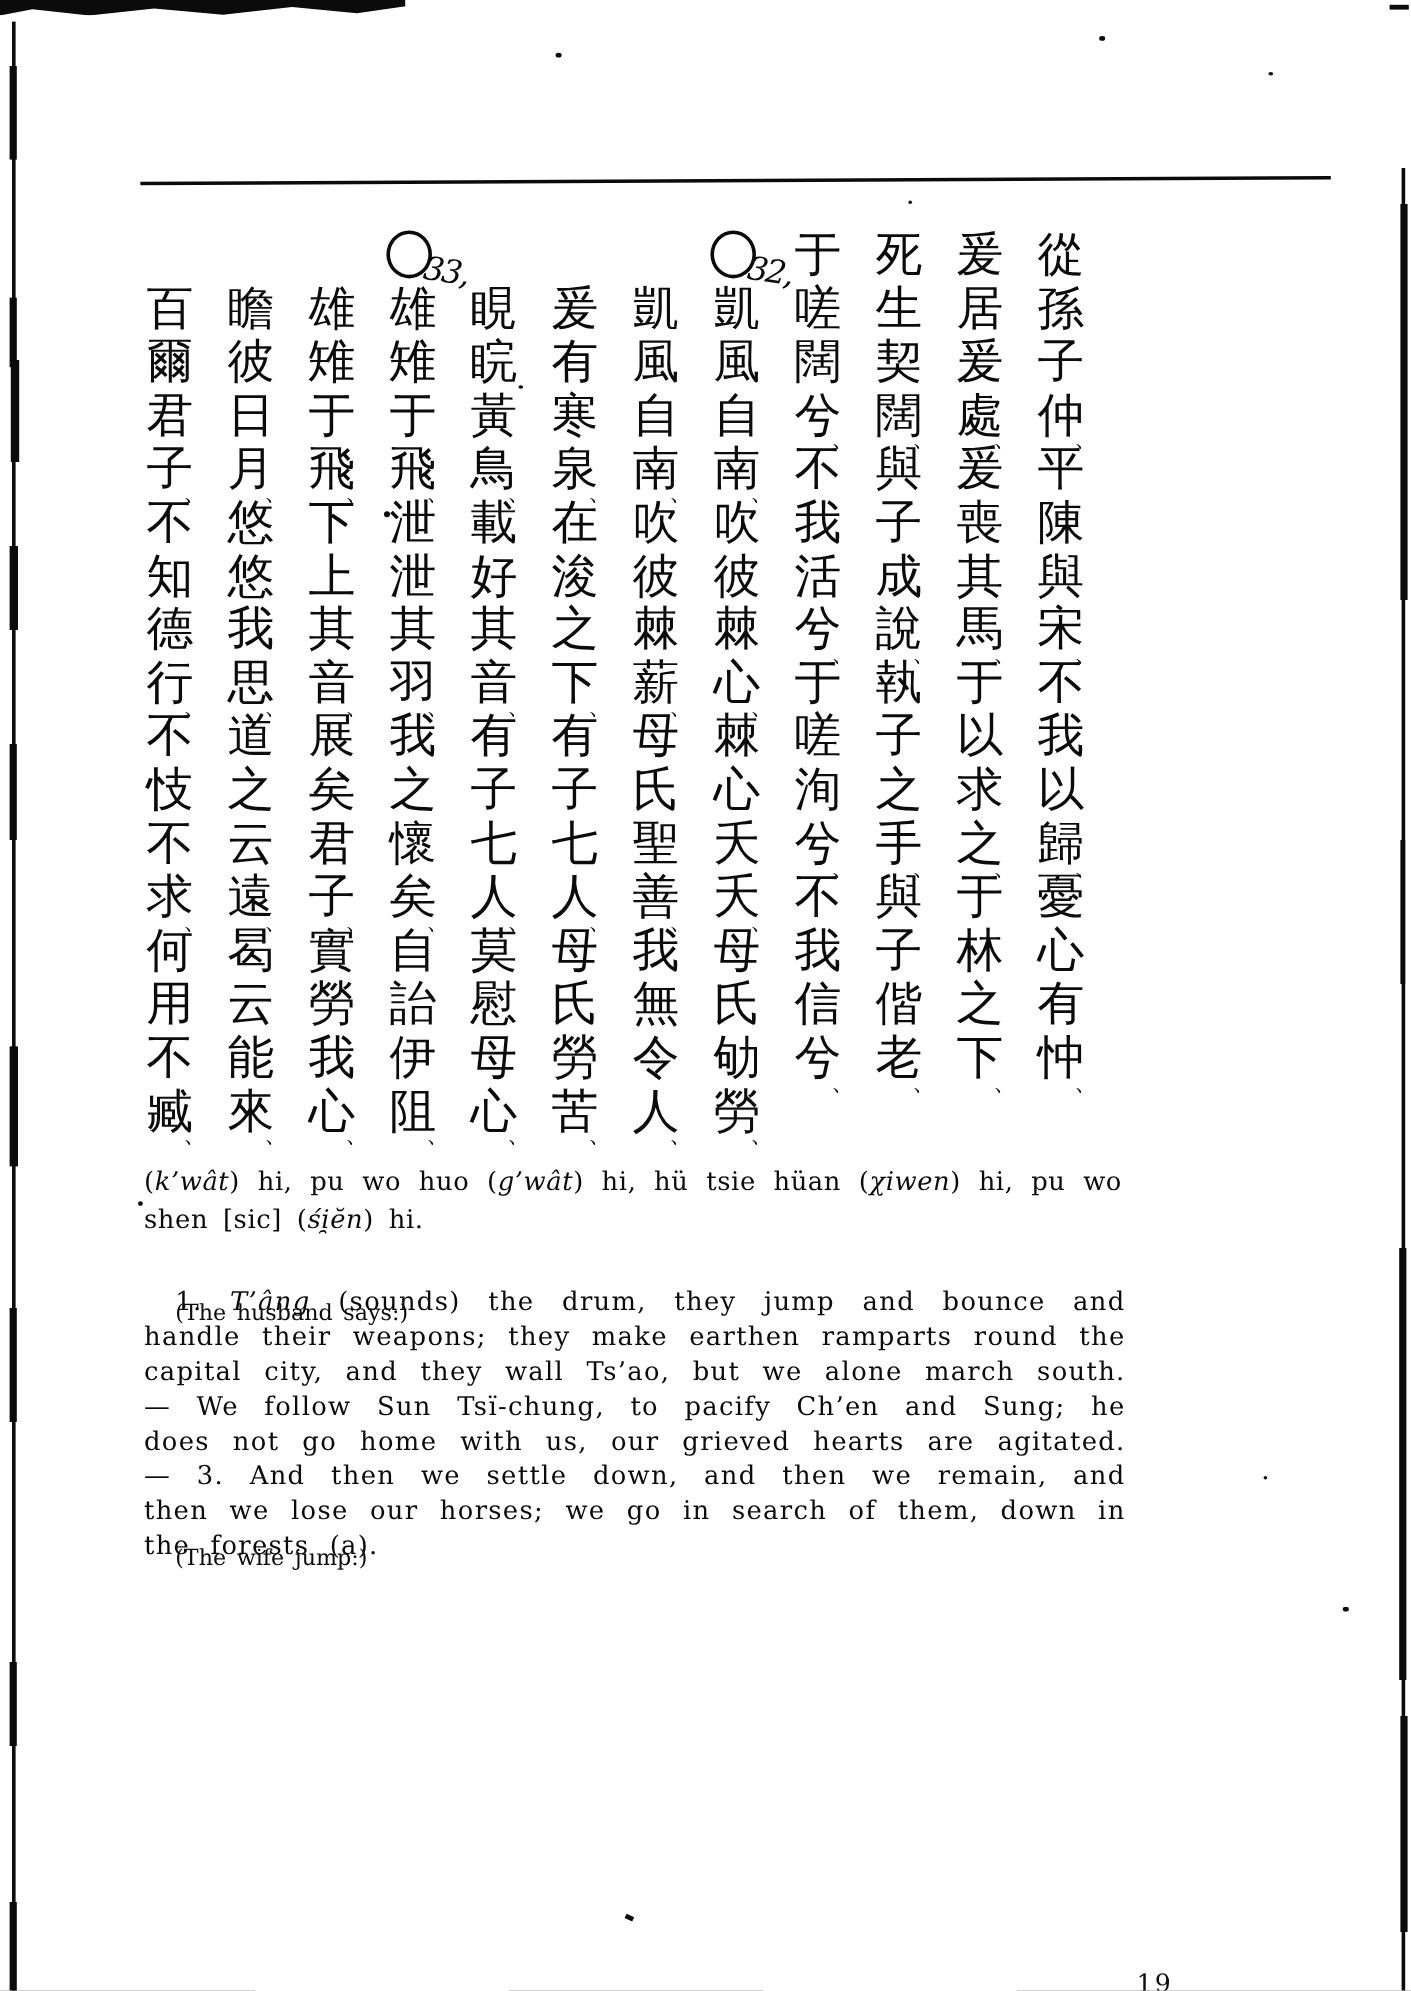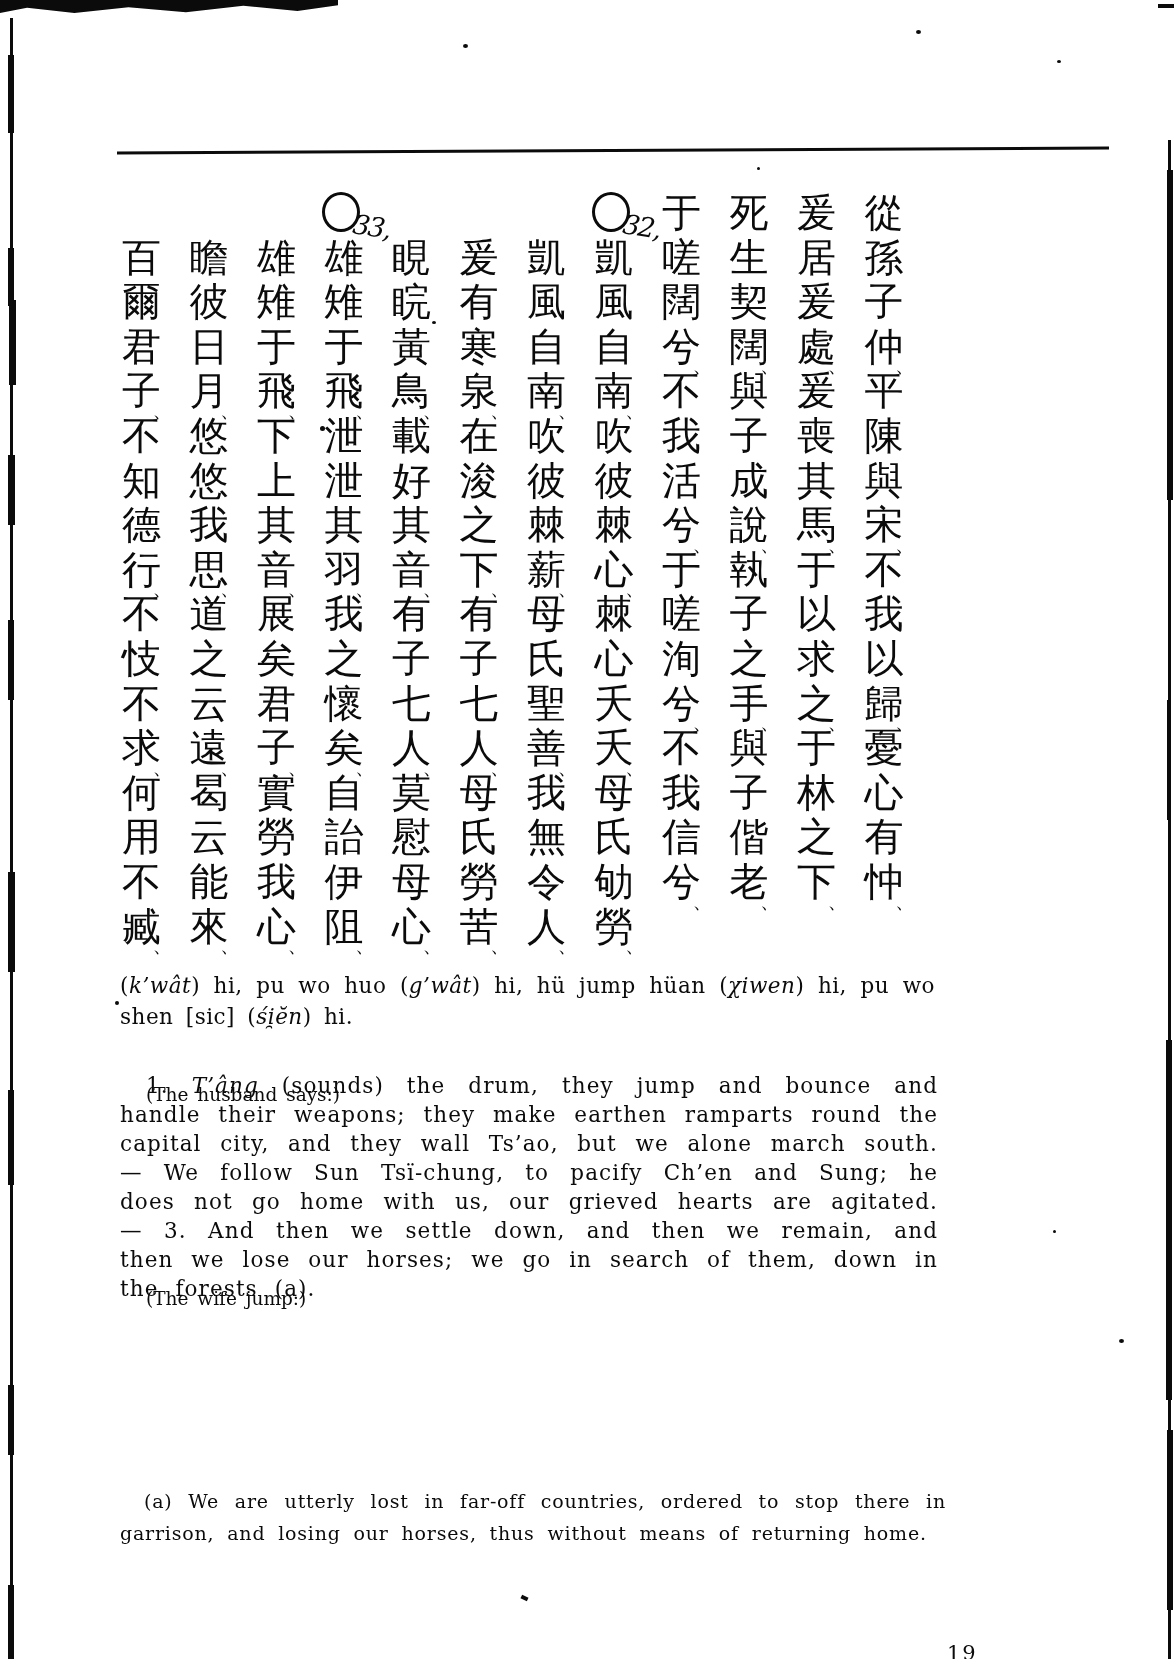--- a/index.html
+++ b/index.html
@@ -325,22 +325,21 @@
         <div class="ode-char" style="top: 401.4px;">忮</div>
         <div class="ode-char" style="top: 446px;">不</div>
         <div class="ode-char" style="top: 490.6px;">求<span class="pause-mark">、</span></div>
         <div class="ode-char" style="top: 535.2px;">何</div>
         <div class="ode-char" style="top: 579.8px;">用</div>
         <div class="ode-char" style="top: 624.4px;">不</div>
         <div class="ode-char" style="top: 669px;">臧<span class="pause-mark">、</span></div>
       </div>
     </div>
 
-  <p class="transcription" id="transcription"><span>(</span><span class="it">k’wât</span><span>) hi, pu wo huo (</span><span class="it">g’wât</span><span>) hi, hü jump hüan (</span><span class="it">χiwen</span><span>) hi, pu wo shen [sic] (</span><span class="it">śi̯ĕn</span><span>) hi.</span></p>
+  <p class="transcription" id="transcription"><span>(</span><span class="it">k’wât</span><span>) hi, pu wo huo (</span><span class="it">g’wât</span><span>) hi, hü tsie hüan (</span><span class="it">χiwen</span><span>) hi, pu wo shen [sic] (</span><span class="it">śi̯ĕn</span><span>) hi.</span></p>
 
   <p class="speaker" id="speaker-husband">(The husband says:)</p>
   <p class="para" id="para1"><span>1.  </span><span class="it">T’âng</span><span> (sounds) the drum, they jump and bounce and handle their weapons; they make earthen ramparts round the capital city, and they wall Ts’ao, but we alone march south. — We follow Sun Tsï-chung, to pacify Ch’en and Sung; he does not go home with us, our grieved hearts are agitated. — 3. And then we settle down, and then we remain, and then we lose our horses; we go in search of them, down in the forests (a).</span></p>
   <p class="speaker" id="speaker-wife">(The wife jump:)</p>
   <p class="para" id="para4"></p>
-  <p class="footnote">(a) We are utterly lost in far-off countries, ordered to stop there in garrison, and losing our horses, thus without means of returning home.</p>
 
   <div class="page-number">19</div>
 </div>
 
 </body></html>

